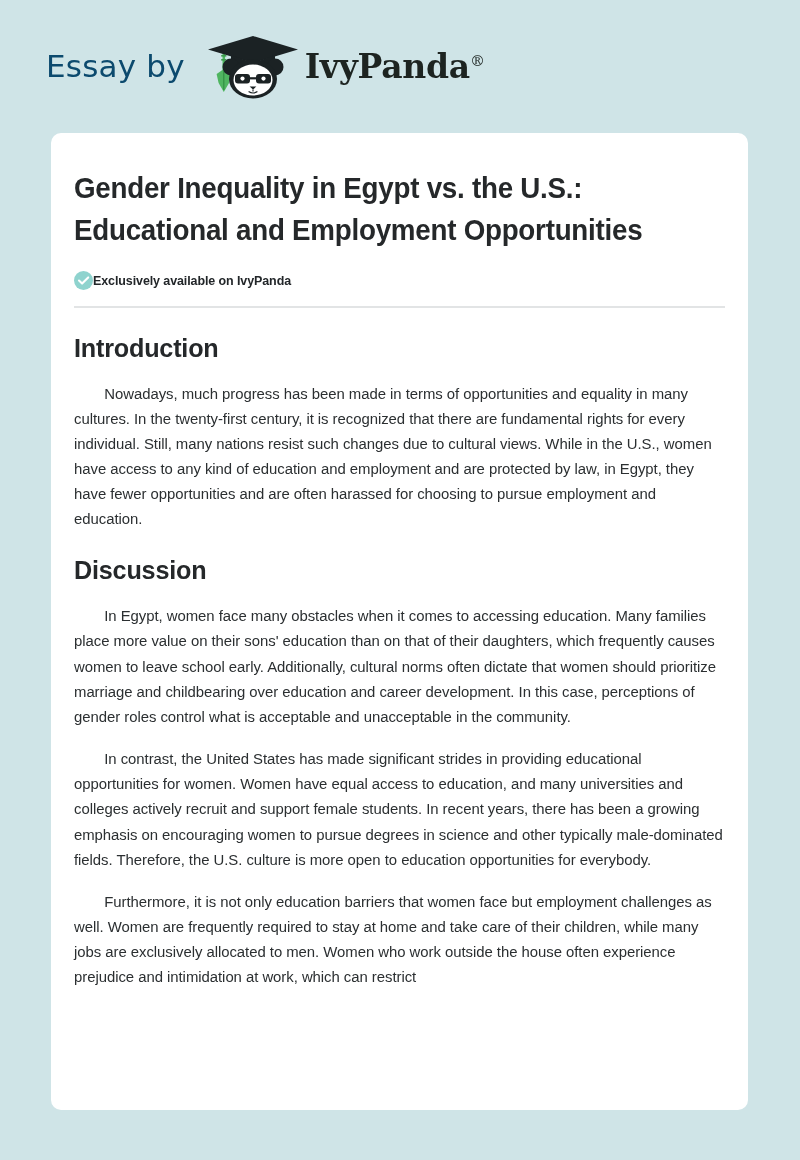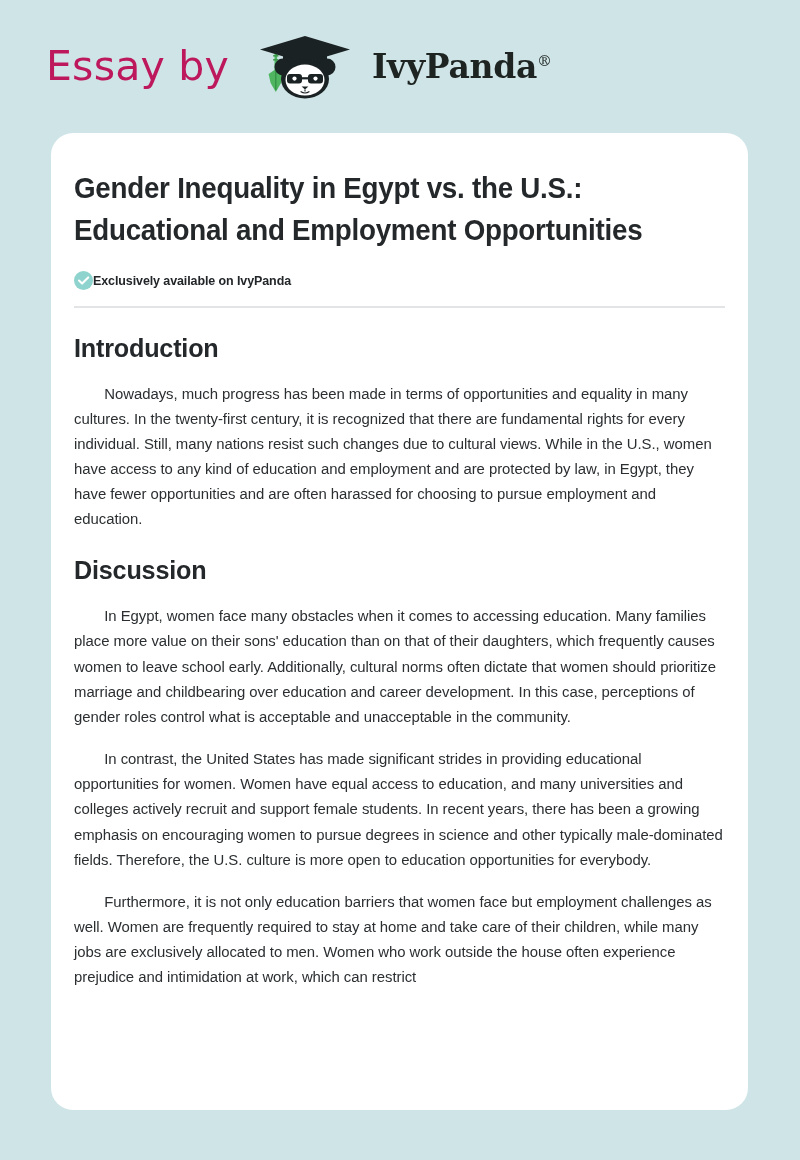--- a/index.html
+++ b/index.html
@@ -23,32 +23,32 @@
     top: 0;
     width: 800px;
     height: 133px;
     display: flex;
     align-items: center;
     padding-left: 46px;
     box-sizing: border-box;
   }
   .essay-by {
     font-family: "DejaVu Sans", sans-serif;
-    font-size: 41px;
+    font-size: 31px;
     font-weight: 400;
-    color: #be185d;
+    color: #0c4a6e;
     letter-spacing: 0.2px;
     line-height: 1;
-    margin-right: 24px;
+    margin-right: 16px;
     white-space: nowrap;
   }
   .logo-wrap {
     display: flex;
     align-items: center;
-    gap: 15px;
+    gap: 0;
   }
   .panda-mark {
     width: 104px;
     height: 66px;
     display: block;
     flex: 0 0 auto;
   }
   .wordmark {
     font-family: "DejaVu Serif", "Liberation Serif", serif;
     font-size: 33px;
@@ -67,21 +67,21 @@
   }
 
   
   .doc-card {
     position: absolute;
     left: 51px;
     top: 133px;
     width: 697px;
     height: 977px;
     background: #ffffff;
-    border-radius: 22px;
+    border-radius: 10px;
     box-sizing: border-box;
     padding: 34px 24px 0 23px;
     overflow: hidden;
   }
 
   .doc-title {
     font-family: "Liberation Sans Narrow", "Liberation Sans", sans-serif;
     font-size: 29.5px;
     font-weight: 700;
     color: #25282a;

